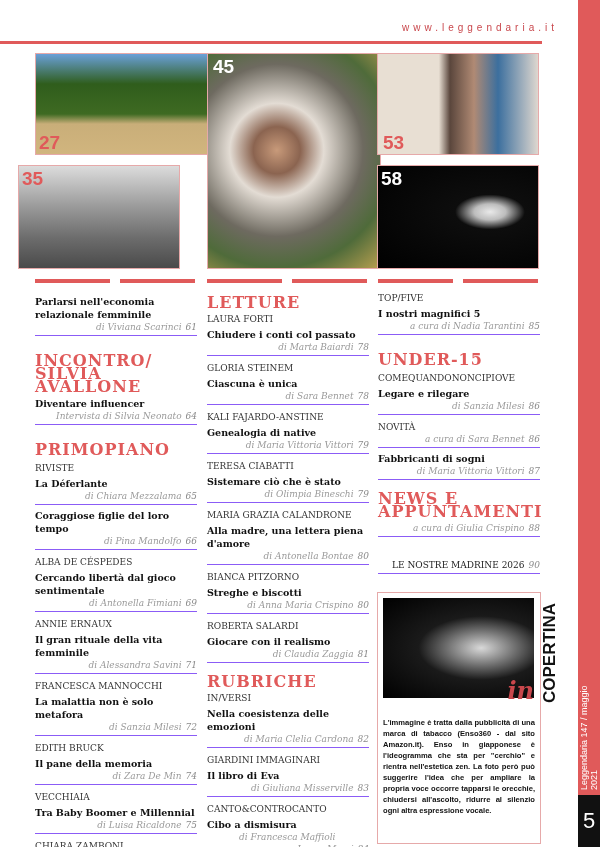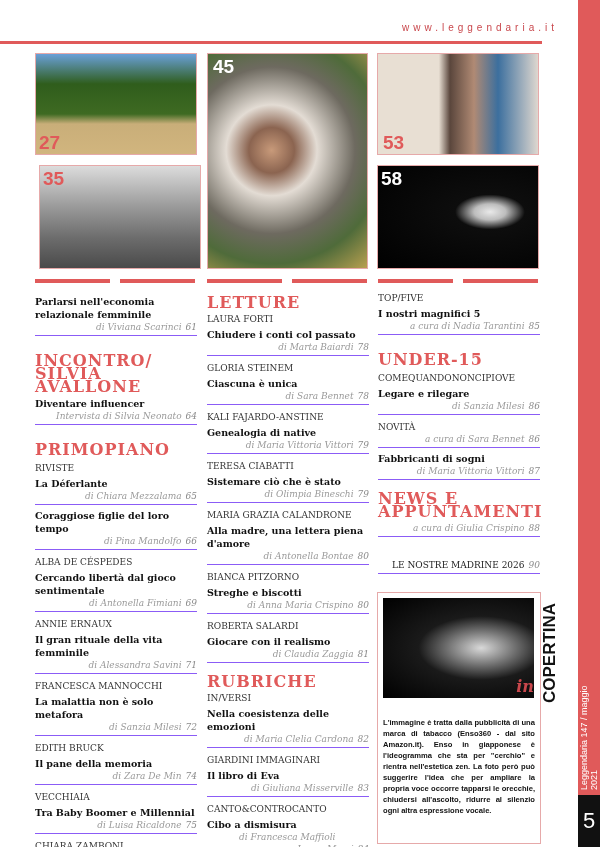--- a/index.html
+++ b/index.html
@@ -12,25 +12,25 @@
   .side-bar .pagenum { position:absolute; left:0; bottom:0; width:22px; height:52px; background:#111;
         color:#fff; font-family:"Liberation Sans", sans-serif; font-size:22px; display:flex; align-items:center; justify-content:center; }
   .site-url { position:absolute; right:42px; top:22px; font-family:"Liberation Sans", sans-serif;
         font-size:10px; letter-spacing:4px; color:#c9474c; }
   .top-rule { position:absolute; left:0; top:41px; width:542px; height:3px; background:#e05a5a; }
 
   .photo { position:absolute; border:1px solid #e6a9a9; overflow:hidden; }
   .photo .num { position:absolute; font-family:"Liberation Sans", sans-serif; font-weight:bold;
         font-size:19px; letter-spacing:0px; line-height:1; }
   .ph27 { left:35px; top:53px; width:160px; height:100px;
-        background:linear-gradient(180deg,#6aa0d8 0%,#2f5d1c 30%,#3e6a22 60%,#c9ae79 70%,#d1b57e 100%); }
-  .ph35 { left:39px; top:165px; width:160px; height:102px;
+        background:linear-gradient(180deg,#6aa0d8 0%,#2f5d1c 30%,#3e6a22 60%,#c9ae79 70%,#d1b57e 100%);padding-left:35px; }
+  .ph35 { left:18px; top:165px; width:160px; height:102px;
         background:linear-gradient(180deg,#dcdcdc 0%,#9a9a9a 40%,#6d6d6d 70%,#4a4a4a 100%); }
   .ph45 { left:207px; top:53px; width:159px; height:214px;
-        background:radial-gradient(circle at 40% 45%,#c89a7a 0,#8b6450 15%,#e3dcd4 30%,#6e6a60 55%,#4f6b3a 75%,#b8a050 100%); }
+        background:radial-gradient(circle at 40% 45%,#c89a7a 0,#8b6450 15%,#e3dcd4 30%,#6e6a60 55%,#4f6b3a 75%,#b8a050 100%);padding-left:13px; }
   .ph53 { left:377px; top:53px; width:160px; height:100px;
         background:linear-gradient(90deg,#e8dfd3 0%,#e8dfd3 38%,#5a463c 45%,#b08a74 60%,#3c6f9e 75%,#ded7cf 100%); }
   .ph58 { left:377px; top:165px; width:160px; height:102px;
         background:radial-gradient(ellipse at 70% 45%,#e9e9e9 0,#bdbdbd 10%,#0d0d0d 22%,#000 100%); }
   .num.red { color:#e05a5a; }
   .num.white { color:#ffffff; }
 
   .sep { position:absolute; height:4px; background:#e05a5a; top:279px; }
 
   .col { position:absolute; top:292px; width:162px; }
@@ -43,21 +43,21 @@
   .byline { display:flex; justify-content:flex-end; align-items:flex-end; font-style:italic;
         color:#9a9a9a; font-size:9px; line-height:12px; border-bottom:1px solid #8b5cf6; padding-bottom:2px; margin-bottom:4px; }
   .byline .pg { font-style:italic; color:#8a8a8a; flex:none; margin-left:4px; }
   .gap { height:10px; }
   .gap-s { height:4px; }
 
   .cover-box { position:absolute; left:377px; top:592px; width:162px; height:250px; border:1px solid #e6a9a9; }
   .cover-img { position:absolute; left:5px; top:5px; width:151px; height:100px;
         background:radial-gradient(ellipse at 65% 50%,#d9d9d9 0,#6e6e6e 25%,#1a1a1a 45%,#000 100%); }
   .cover-in { position:absolute; right:6px; top:86px; font-family:"DejaVu Serif", serif; font-style:italic;
-        font-weight:bold; font-size:16px; color:#c9474c; line-height:1; }
+        font-weight:bold; font-size:24px; color:#c9474c; line-height:1; }
   .cover-text { position:absolute; left:5px; top:124px; width:152px; font-family:"Liberation Sans", sans-serif;
         font-size:7.6px; line-height:11px; font-weight:bold; text-align:justify; color:#111; font-stretch:condensed; }
   .copertina { position:absolute; left:540px; top:600px; width:20px; height:105px; writing-mode:vertical-rl;
         transform:rotate(180deg); font-family:"Liberation Sans", sans-serif; font-weight:bold; font-size:17px;
         color:#111; display:flex; align-items:center; justify-content:center; }
 </style>
 </head>
 <body>
 
 <div class="site-url">www.leggendaria.it</div>

